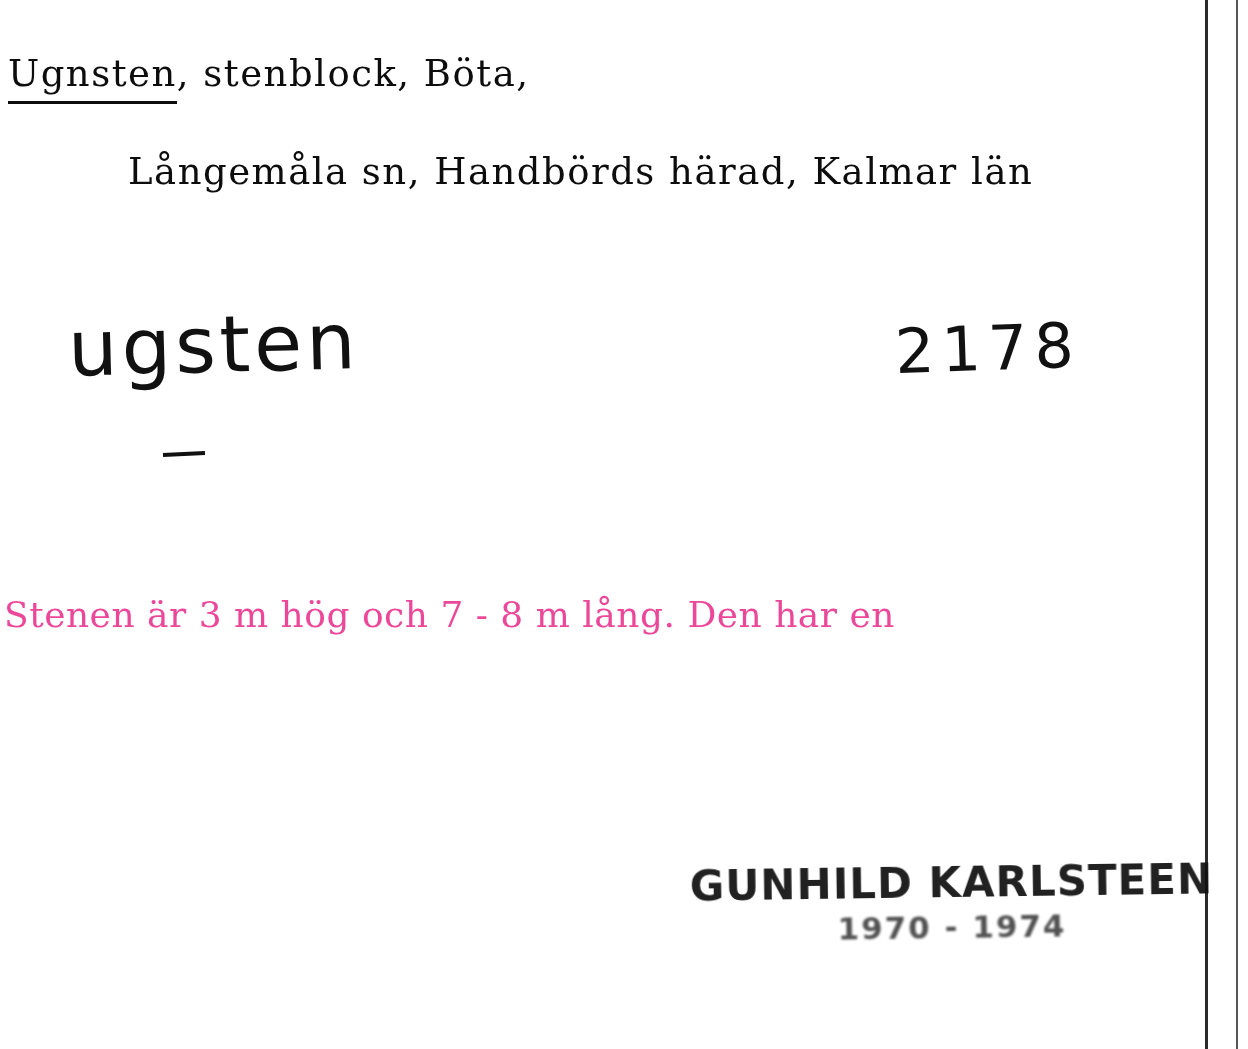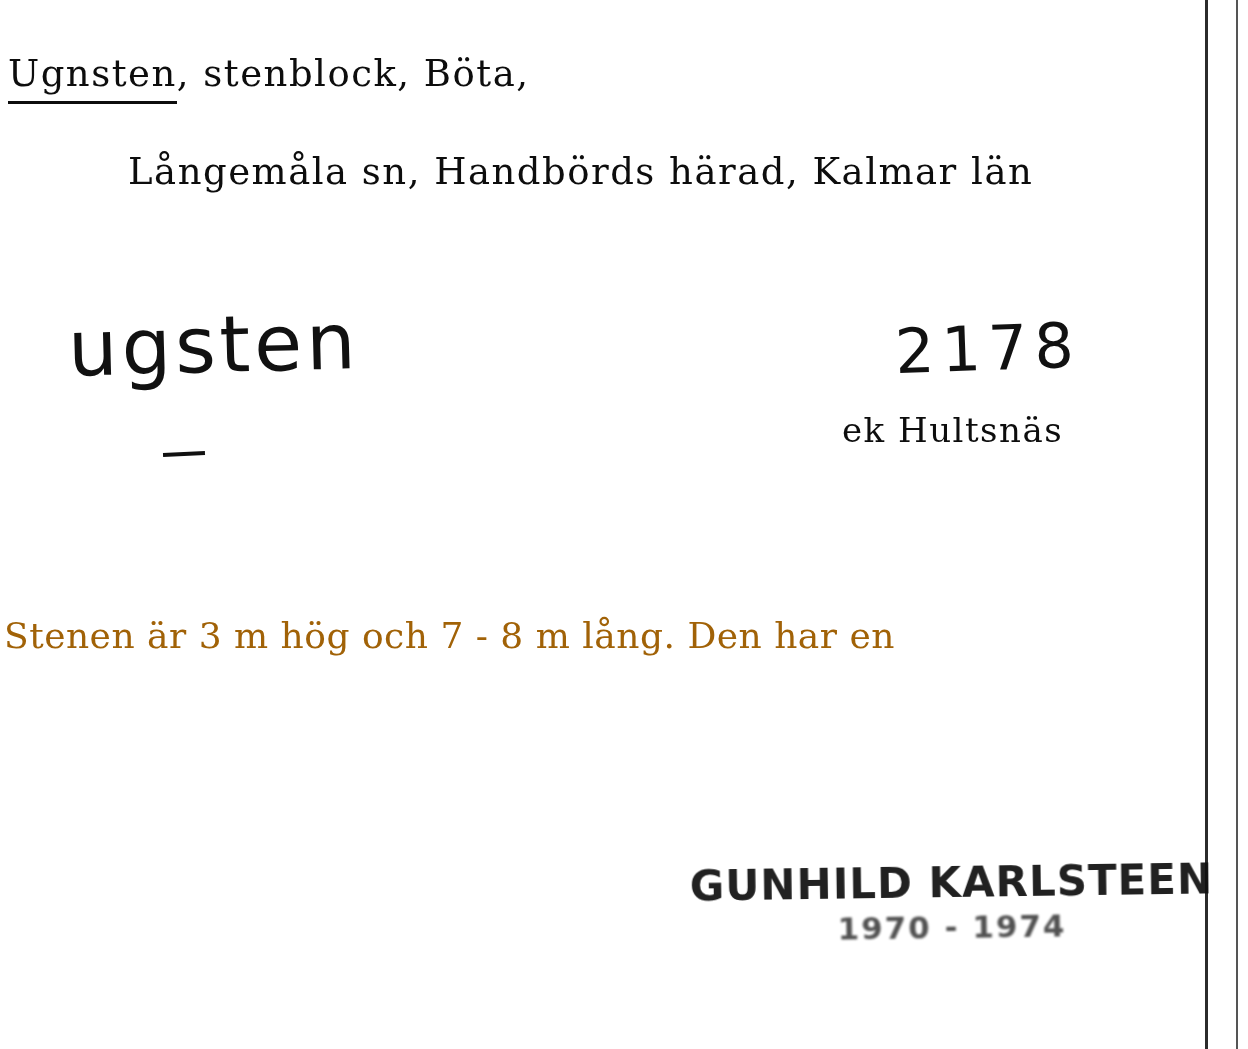--- a/index.html
+++ b/index.html
@@ -80,26 +80,26 @@
     border-bottom: 4px solid #111;
     transform: rotate(-3deg);
   }
 
   #ek-line { left: 842px; top: 410px; font-size: 34px; }
 
   
   #body-block {
     position: absolute;
     left: 4px;
-    top: 518px;
+    top: 497px;
     font-family: "DejaVu Serif", serif;
     font-size: 36px;
     line-height: 47px;
     letter-spacing: 0.5px;
-    color: #a16207;
+    color: #ec4899;
     white-space: pre;
   }
   #body-block .ln { display: block; white-space: nowrap; }
 
   
   #stamp {
     position: absolute;
     left: 690px;
     top: 858px;
     text-align: center;
@@ -135,21 +135,20 @@
     <span class="underline-seg">Ugnsten</span><span>, stenblock, Böta,</span>
   </div>
 
   <div class="typed big" id="parish-line">Långemåla sn, Handbörds härad, Kalmar län</div>
 
   <div class="hand" id="hand-word">ugsten</div>
   <div id="hand-underline"></div>
 
   <div class="hand" id="hand-number">2178</div>
 
-  <div class="typed" id="ek-line">ek Hultsnäs</div>
 
   <div id="body-block">
     <span class="ln">Stenen är 3 m hög och 7 - 8 m lång. Den har en</span>
   </div>
 
   <div id="stamp">
     <div class="stamp-name">GUNHILD KARLSTEEN</div>
     <div class="stamp-years">1970 - 1974</div>
   </div>
 

